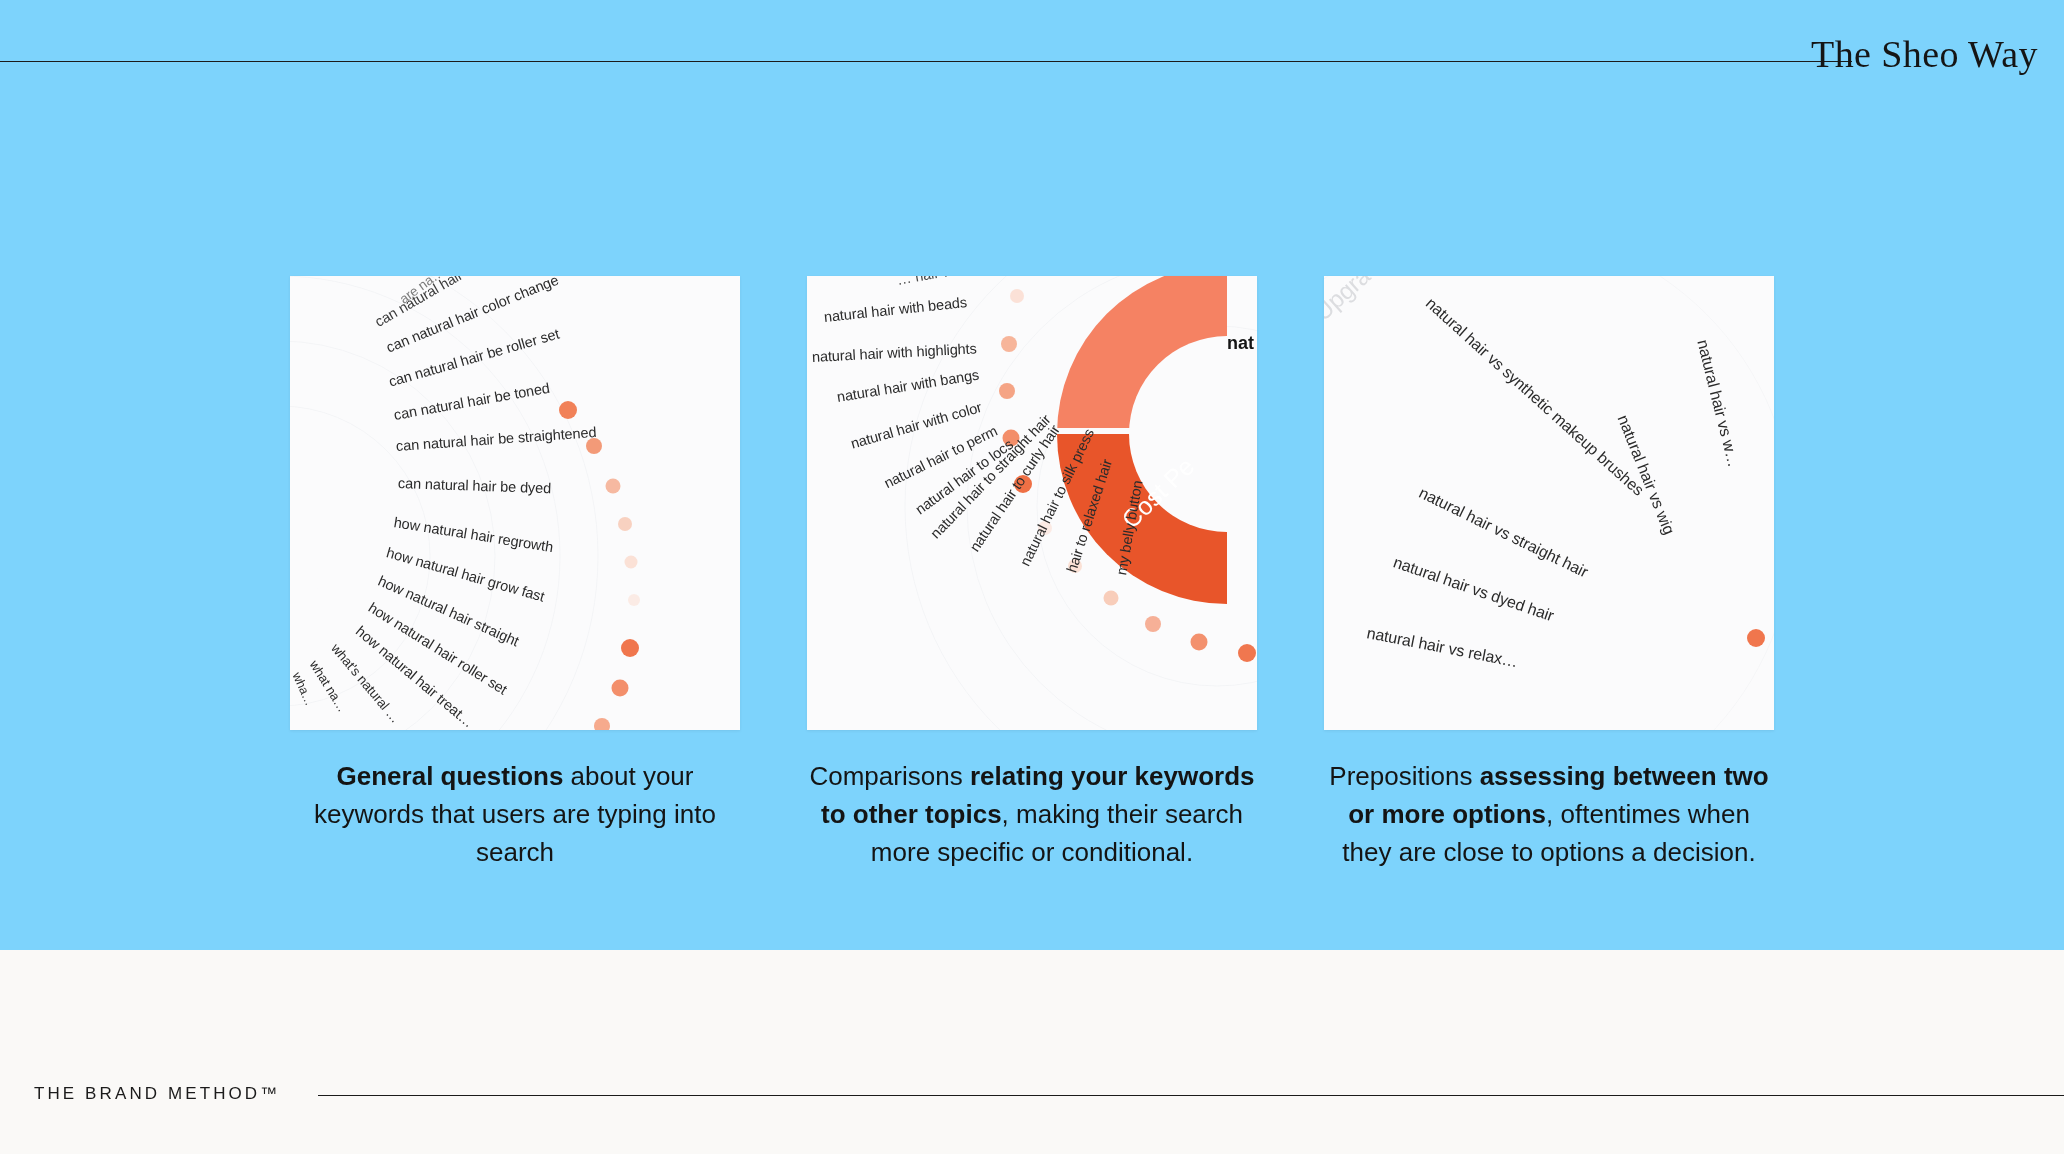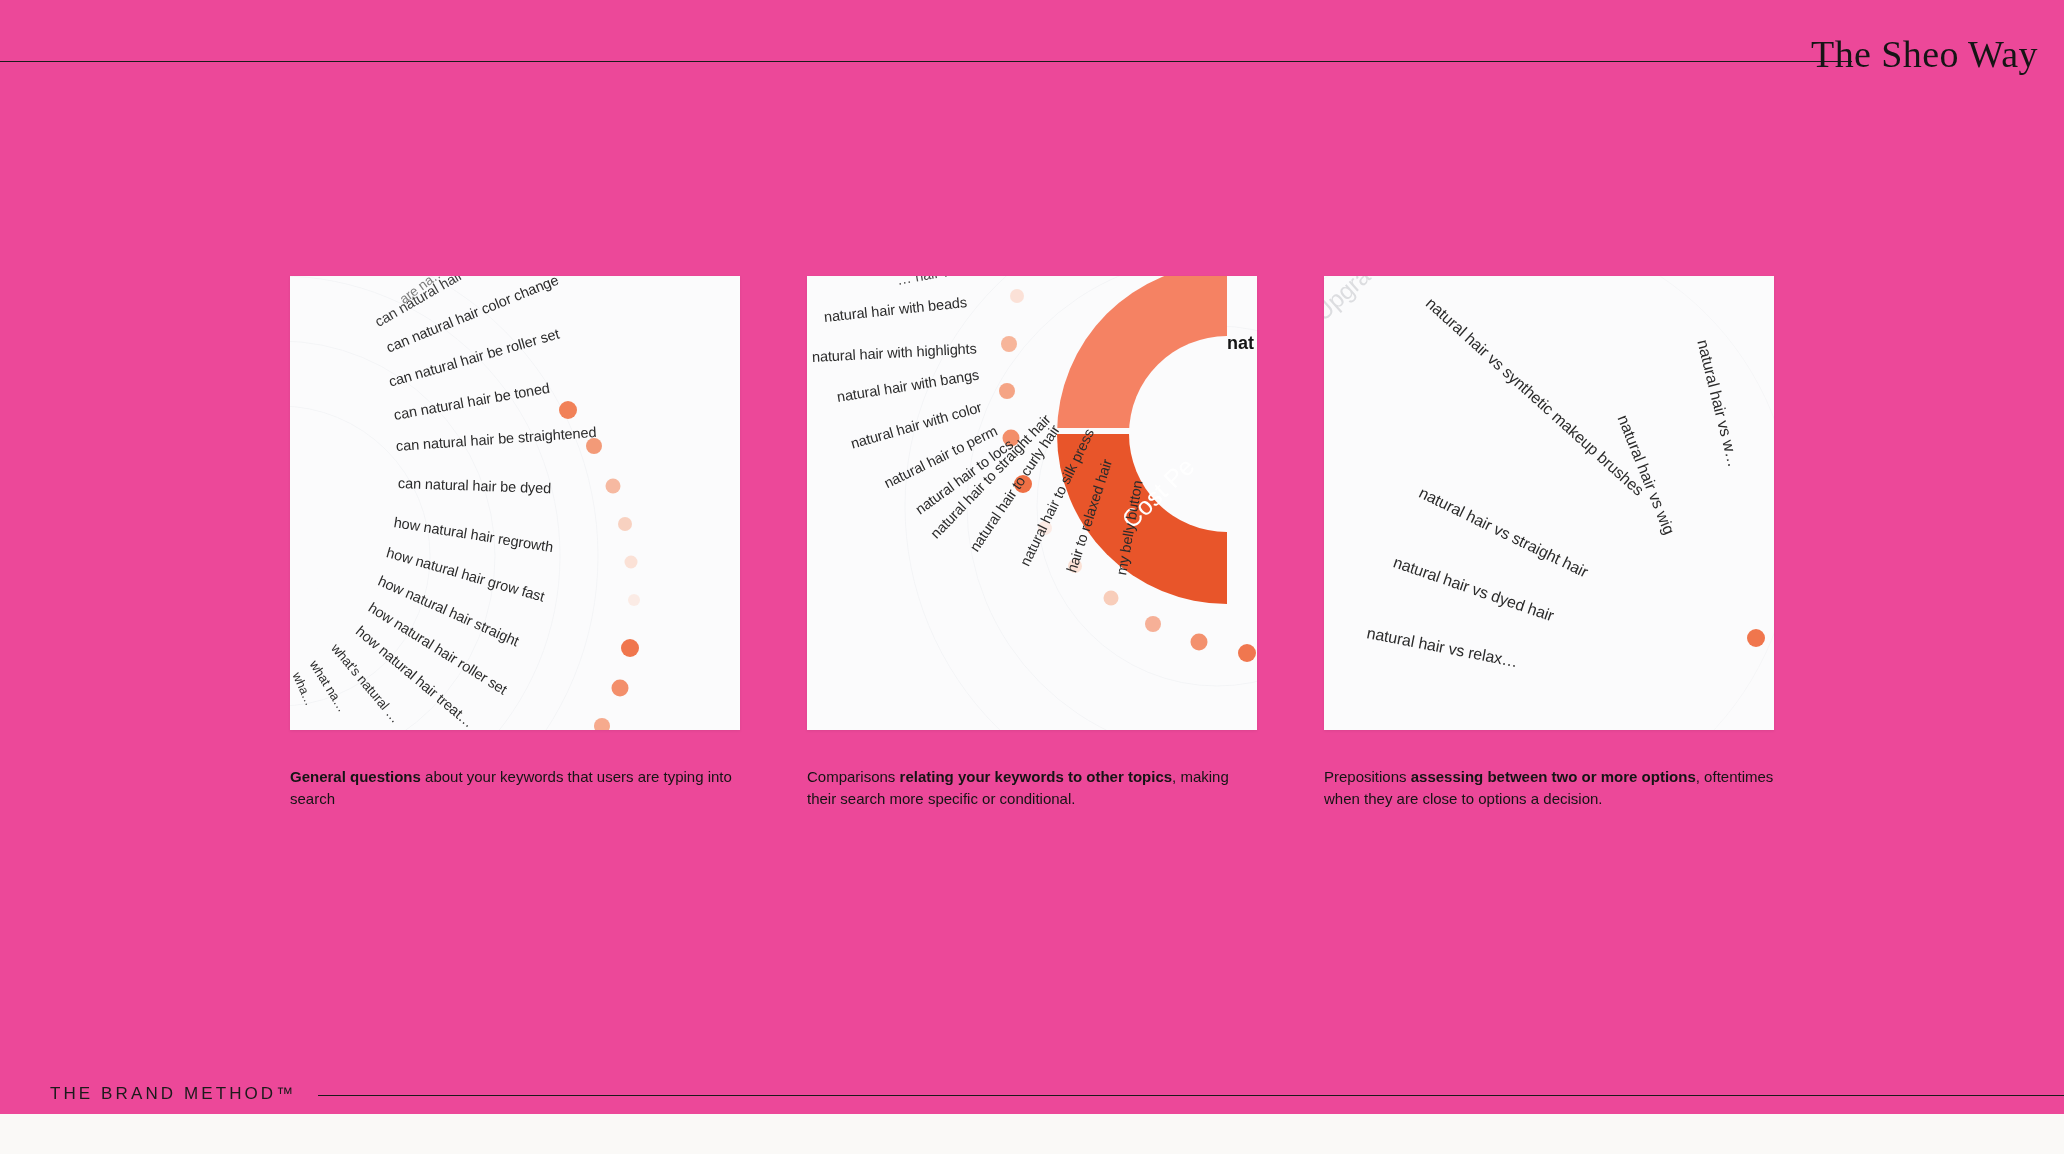--- a/index.html
+++ b/index.html
@@ -8,22 +8,22 @@
     width: 2064px;
     height: 1154px;
     background: #faf9f7;
     font-family: "Liberation Sans", sans-serif;
     overflow: hidden;
   }
 
   .page {
     position: relative;
     width: 2064px;
-    height: 1114px;
-    background: #ec4899;
+    height: 950px;
+    background: #7dd3fc;
   }
 
   
   .header {
     position: absolute;
     top: 0; left: 0;
     width: 2064px;
     height: 120px;
   }
   .header-rule {
@@ -104,39 +104,40 @@
 
   
   .spokes {
     position: absolute;
     opacity: 0.5;
   }
 
   
   .caption {
     width: 450px;
-    margin-top: 36px;
-    font-size: 15px;
+    margin-top: 27px;
+    text-align: center;
+    font-size: 26px;
     line-height: 1.47;
     color: #141414;
     font-family: "Liberation Sans", sans-serif;
   }
   .caption b { font-weight: bold; }
 
   
   .footer {
     position: absolute;
     left: 0;
     top: 1078px;
     width: 2064px;
     height: 40px;
   }
   .footer-label {
     position: absolute;
-    left: 50px;
+    left: 34px;
     top: 6px;
     font-size: 17px;
     letter-spacing: 3.1px;
     color: #1b1b1b;
     white-space: nowrap;
   }
   .footer-rule {
     position: absolute;
     left: 318px;
     top: 17px;

